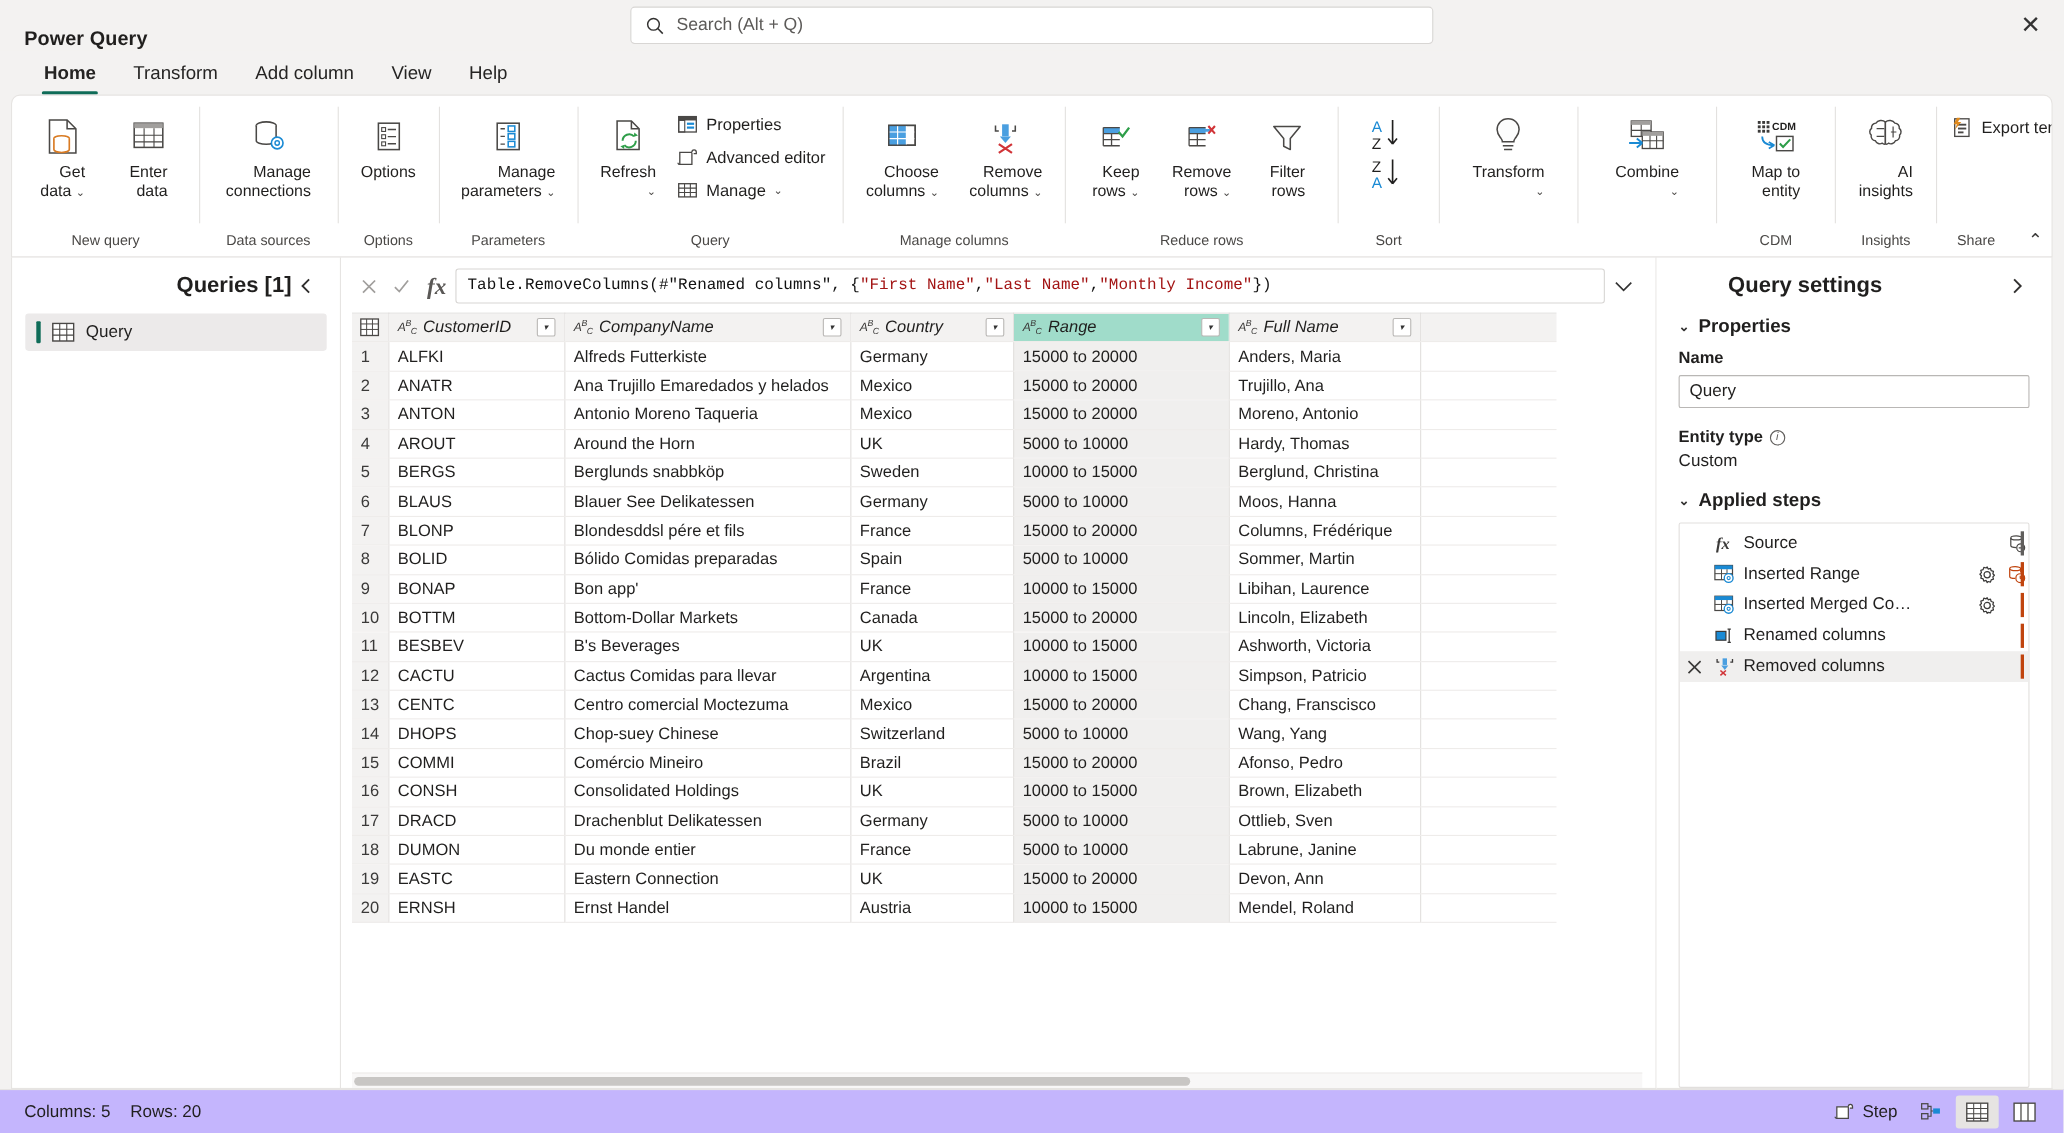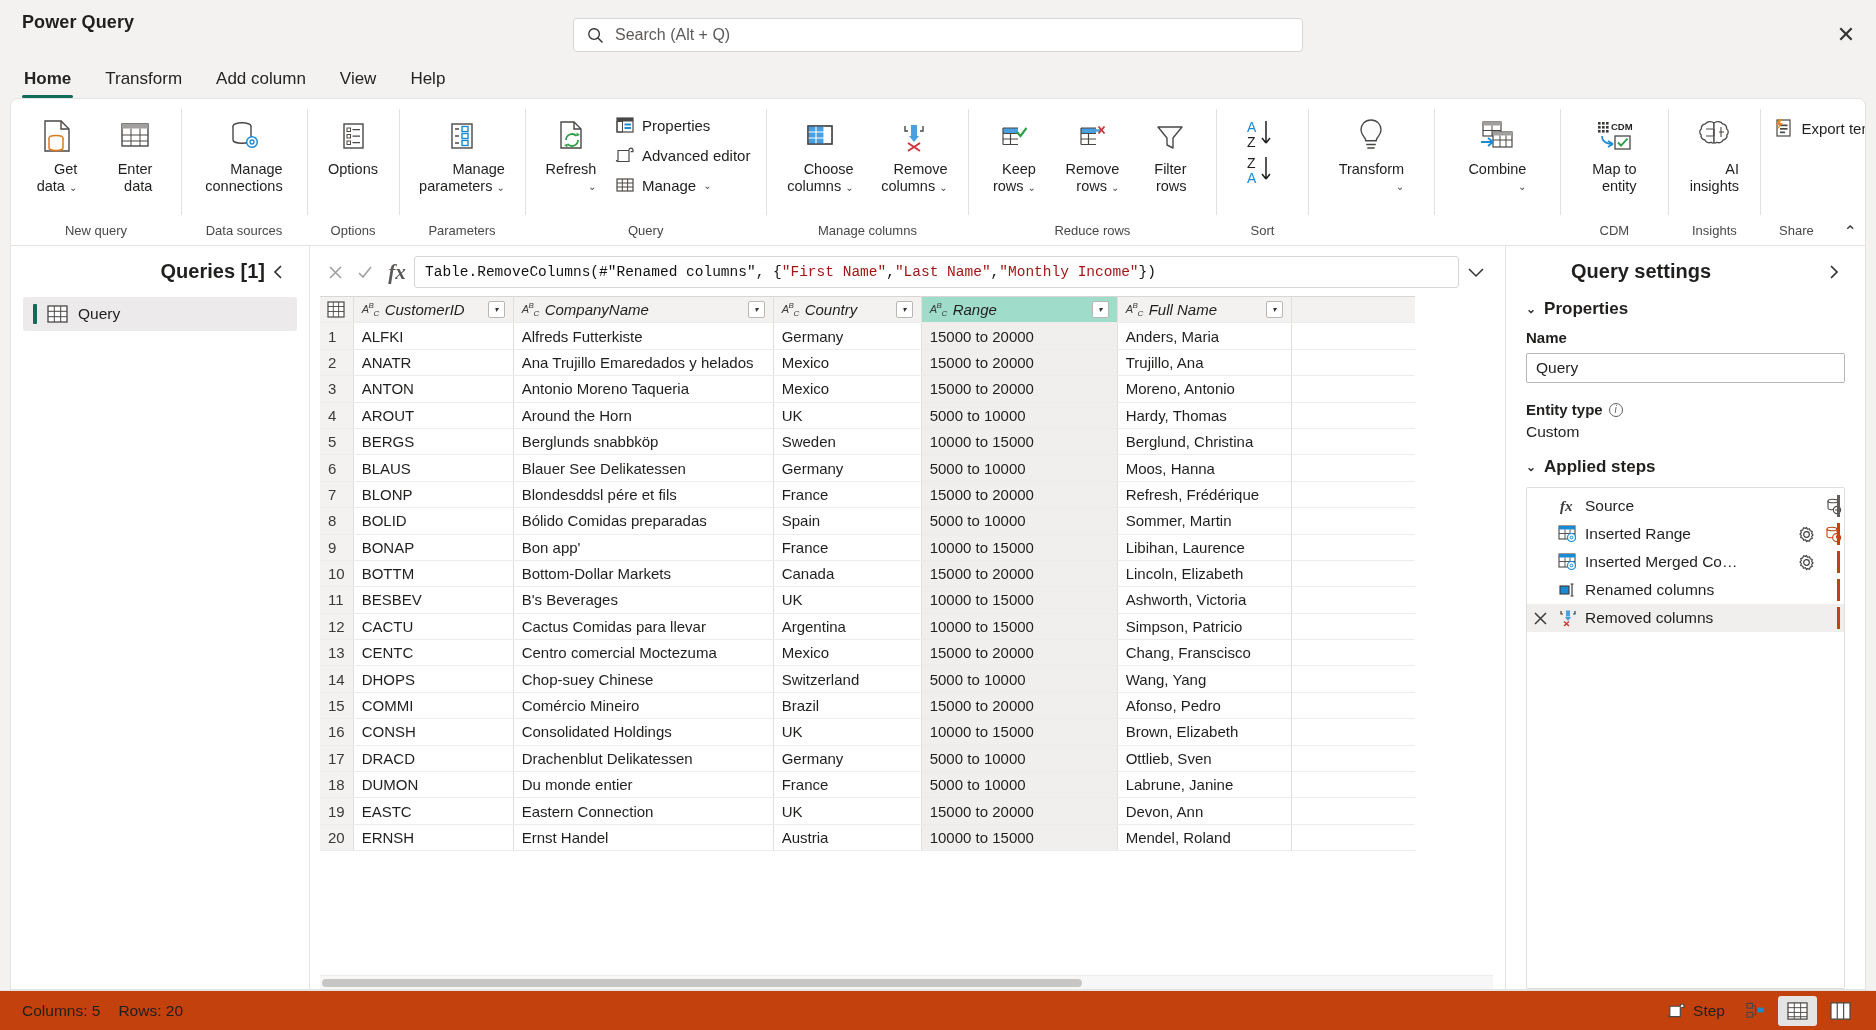--- a/index.html
+++ b/index.html
@@ -7,43 +7,43 @@
     width: 1876px; height: 1030px;
     font-family: "Liberation Sans", sans-serif;
     background: #f3f2f1;
     overflow: hidden;
     color: #201f1e;
   }
   .app { position: relative; width: 1876px; height: 1030px; display: flex; flex-direction: column; }
 
   
   .titlebar {
-    height: 46px; flex: 0 0 46px; display: flex; align-items: flex-start;
-    background: #f3f2f1; position: relative; margin-top: 12px;
+    height: 46px; flex: 0 0 46px; display: flex; align-items: flex-end;
+    background: #f3f2f1; position: relative;
   }
   .app-title { font-size: 18px; font-weight: bold; margin-left: 22px; letter-spacing: .1px; }
   .searchwrap {
     position: absolute; left: 50%; transform: translateX(-50%);
     top: 6px; width: 730px; height: 34px;
     background: #ffffff; border: 1px solid #d8d6d4; border-radius: 4px;
     display: flex; align-items: center; padding: 0 12px; gap: 10px;
   }
   .searchwrap input {
     border: none; outline: none; flex: 1; font-size: 16px;
     font-family: "Liberation Sans", sans-serif; color: #323130; background: transparent;
   }
   .searchwrap input::placeholder { color: #5c5a58; }
   .win-close {
     position: absolute; right: 14px; top: 8px; width: 32px; height: 30px;
     display: flex; align-items: center; justify-content: center; cursor: pointer;
     font-size: 22px; color: #333; line-height: 1;
   }
 
   
-  .tabs { height: 40px; flex: 0 0 40px; display: flex; align-items: flex-end; padding-left: 10px; gap: 6px; background: #f3f2f1; }
+  .tabs { height: 40px; flex: 0 0 40px; display: flex; align-items: flex-end; padding-left: 26px; gap: 6px; background: #f3f2f1; }
   .tab {
     padding: 4px 14px 9px 14px; font-size: 17px; color: #252423; cursor: pointer;
     position: relative; white-space: nowrap;
   }
   .tab.active { font-weight: bold; }
   .tab.active::after {
     content: ""; position: absolute; left: 12px; right: 12px; bottom: 0;
     height: 3px; background: #0f6c58; border-radius: 2px;
   }
 
@@ -178,21 +178,21 @@
   .step-row .stepicon { width: 22px; flex: 0 0 22px; display: flex; align-items: center; justify-content: center; }
   .step-row .steplabel { flex: 1; overflow: hidden; text-overflow: ellipsis; white-space: nowrap; }
   .step-row .gear { flex: 0 0 20px; display: flex; align-items: center; justify-content: center; cursor: pointer; }
   .step-row .trail { flex: 0 0 22px; display: flex; align-items: center; justify-content: center; }
   .step-row .marker { position: absolute; right: 4px; top: 3px; bottom: 3px; width: 3px; background: #c0440e; }
   .step-row .marker.grey { background: #605e5c; }
 
   
   .statusbar {
     height: 40px; flex: 0 0 40px; display: flex; align-items: center;
-    background: #c2410c; padding: 0 16px 0 22px; font-size: 15.5px; color: #201f1e;
+    background: #c4b5fd; padding: 0 16px 0 22px; font-size: 15.5px; color: #201f1e;
     border-top: 1px solid #e6e4e2; justify-content: space-between;
   }
   .status-left { display: flex; gap: 18px; }
   .status-right { display: flex; align-items: center; gap: 4px; }
   .sbtn { display: flex; align-items: flex-end; gap: 7px; padding: 5px 8px; border-radius: 3px; cursor: pointer; font-size: 15.5px; }
   .sbtn.on { background: #e6e4e2; }
   svg { display: block; }
 </style>
 </head>
 <body>
@@ -741,21 +741,21 @@
                 <td class="shade">5000 to 10000</td>
                 <td>Moos, Hanna</td>
                 <td style="border-right: none;"></td>
               </tr>
               <tr>
                 <td class="rownum">7</td>
                 <td>BLONP</td>
                 <td>Blondesddsl pére et fils</td>
                 <td>France</td>
                 <td class="shade">15000 to 20000</td>
-                <td>Refresh, Frédérique</td>
+                <td>Columns, Frédérique</td>
                 <td style="border-right: none;"></td>
               </tr>
               <tr>
                 <td class="rownum">8</td>
                 <td>BOLID</td>
                 <td>Bólido Comidas preparadas</td>
                 <td>Spain</td>
                 <td class="shade">5000 to 10000</td>
                 <td>Sommer, Martin</td>
                 <td style="border-right: none;"></td>

